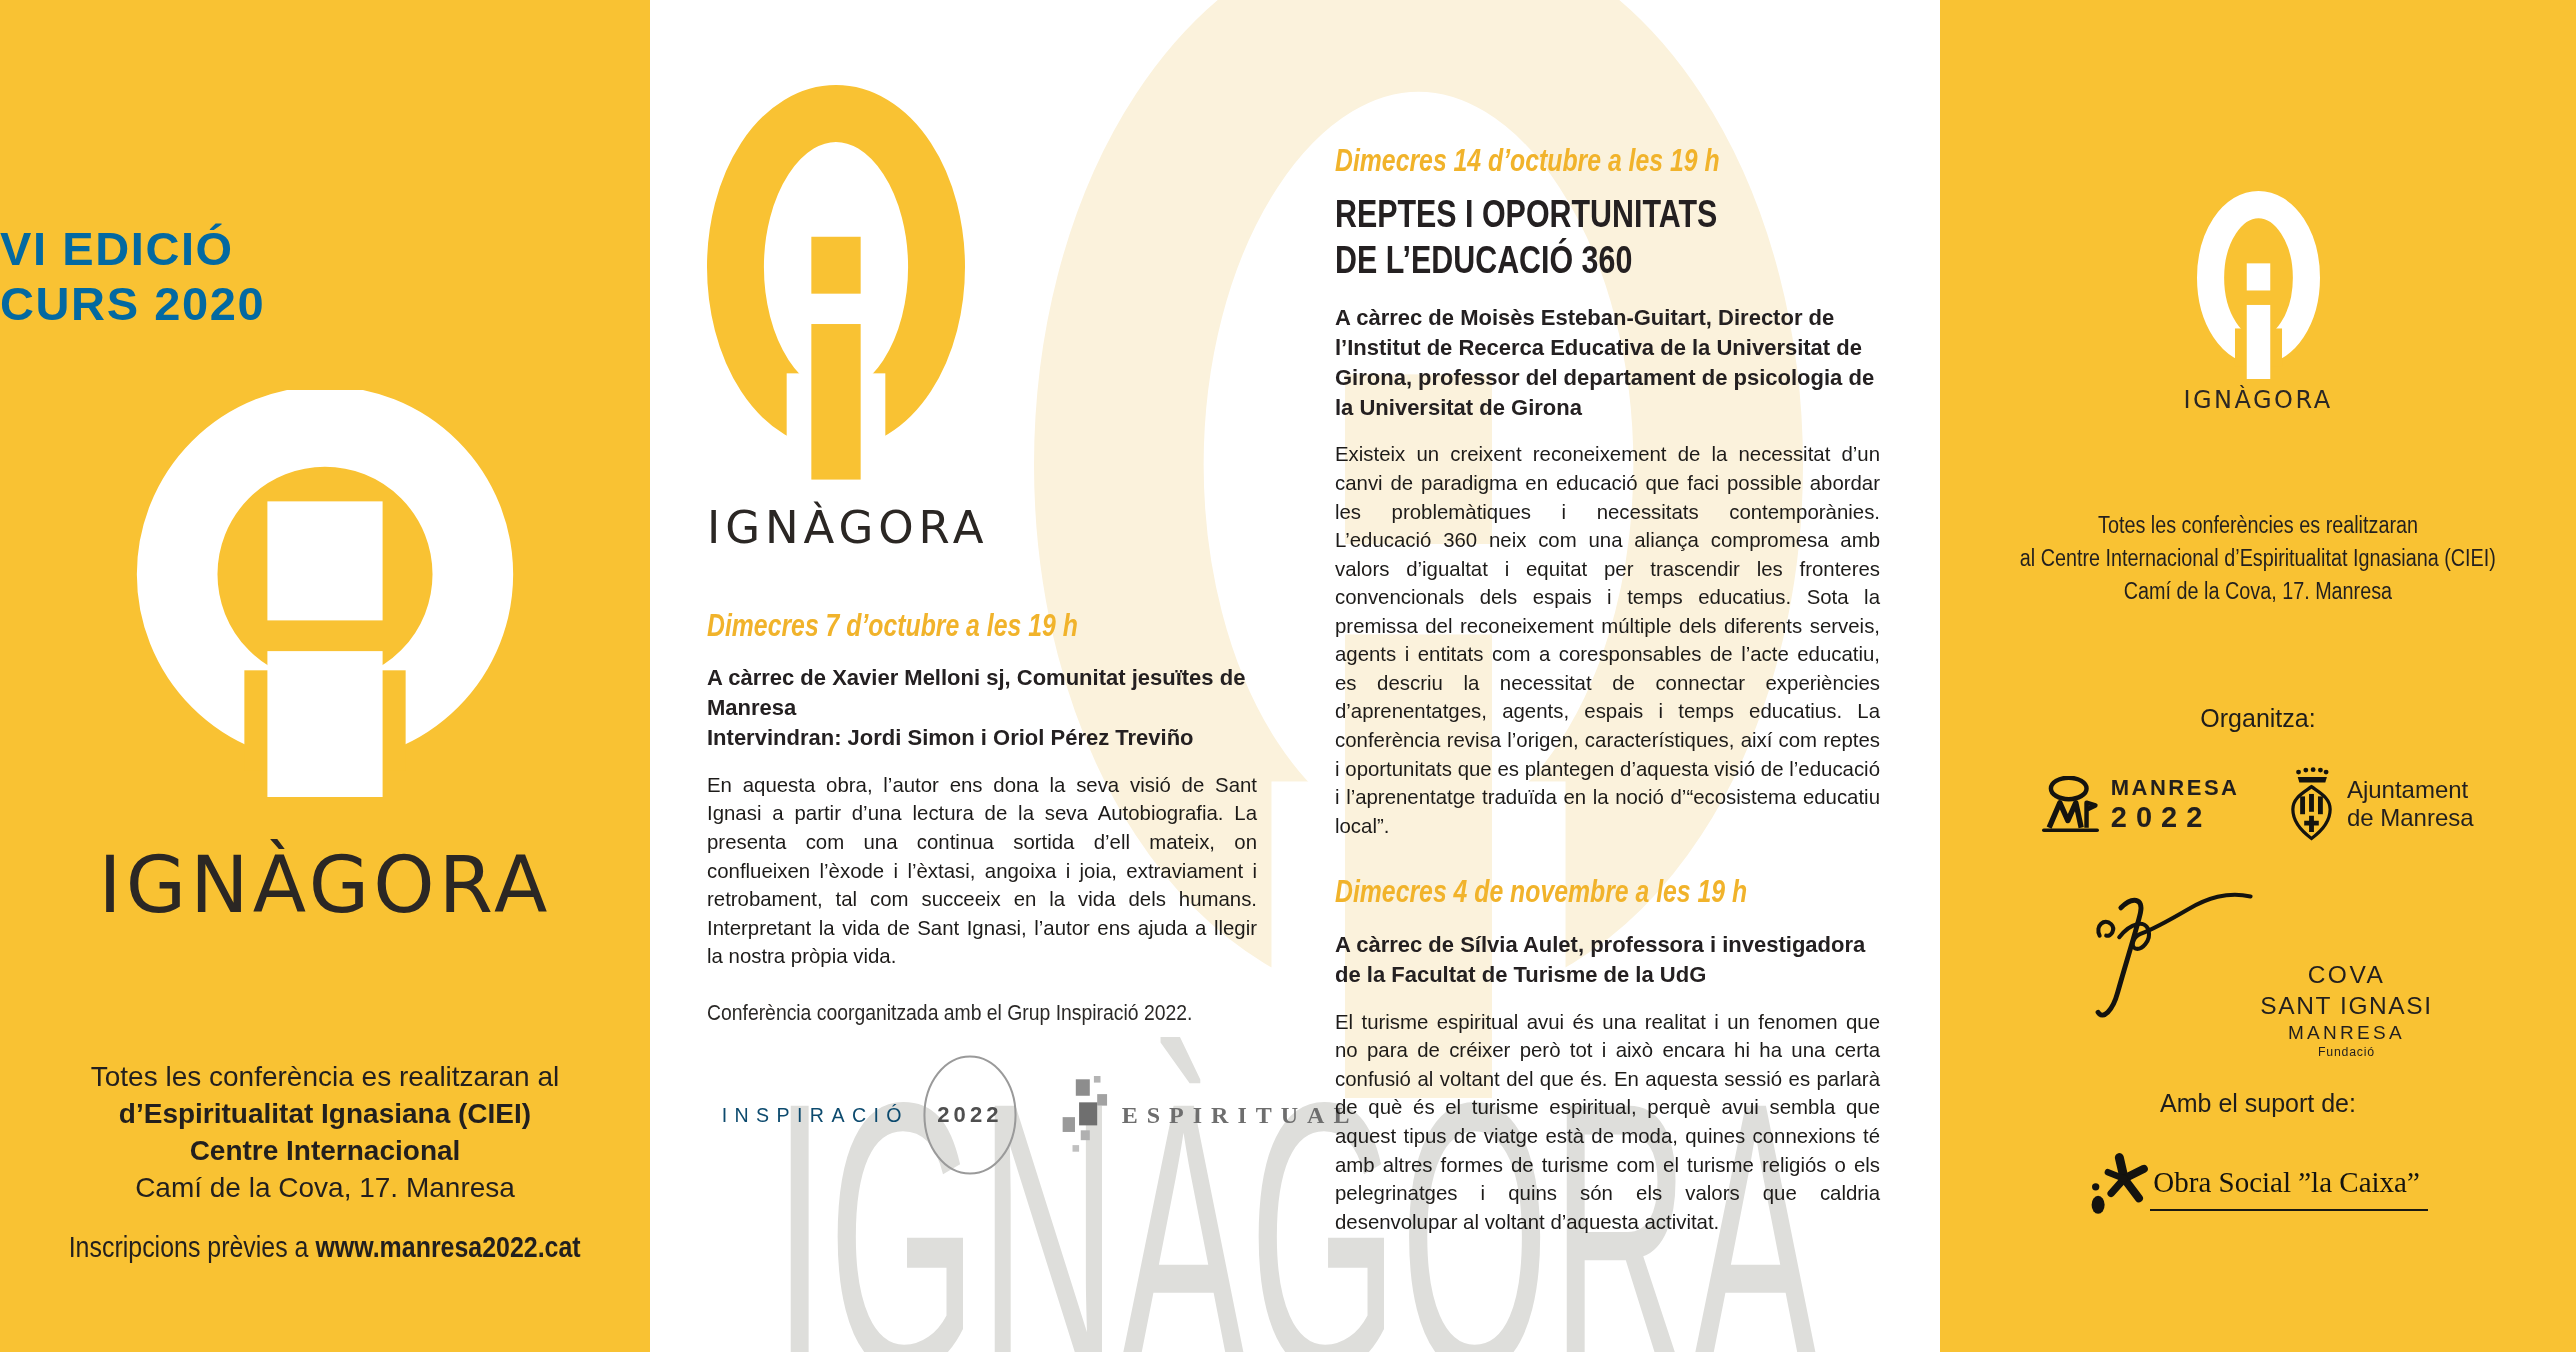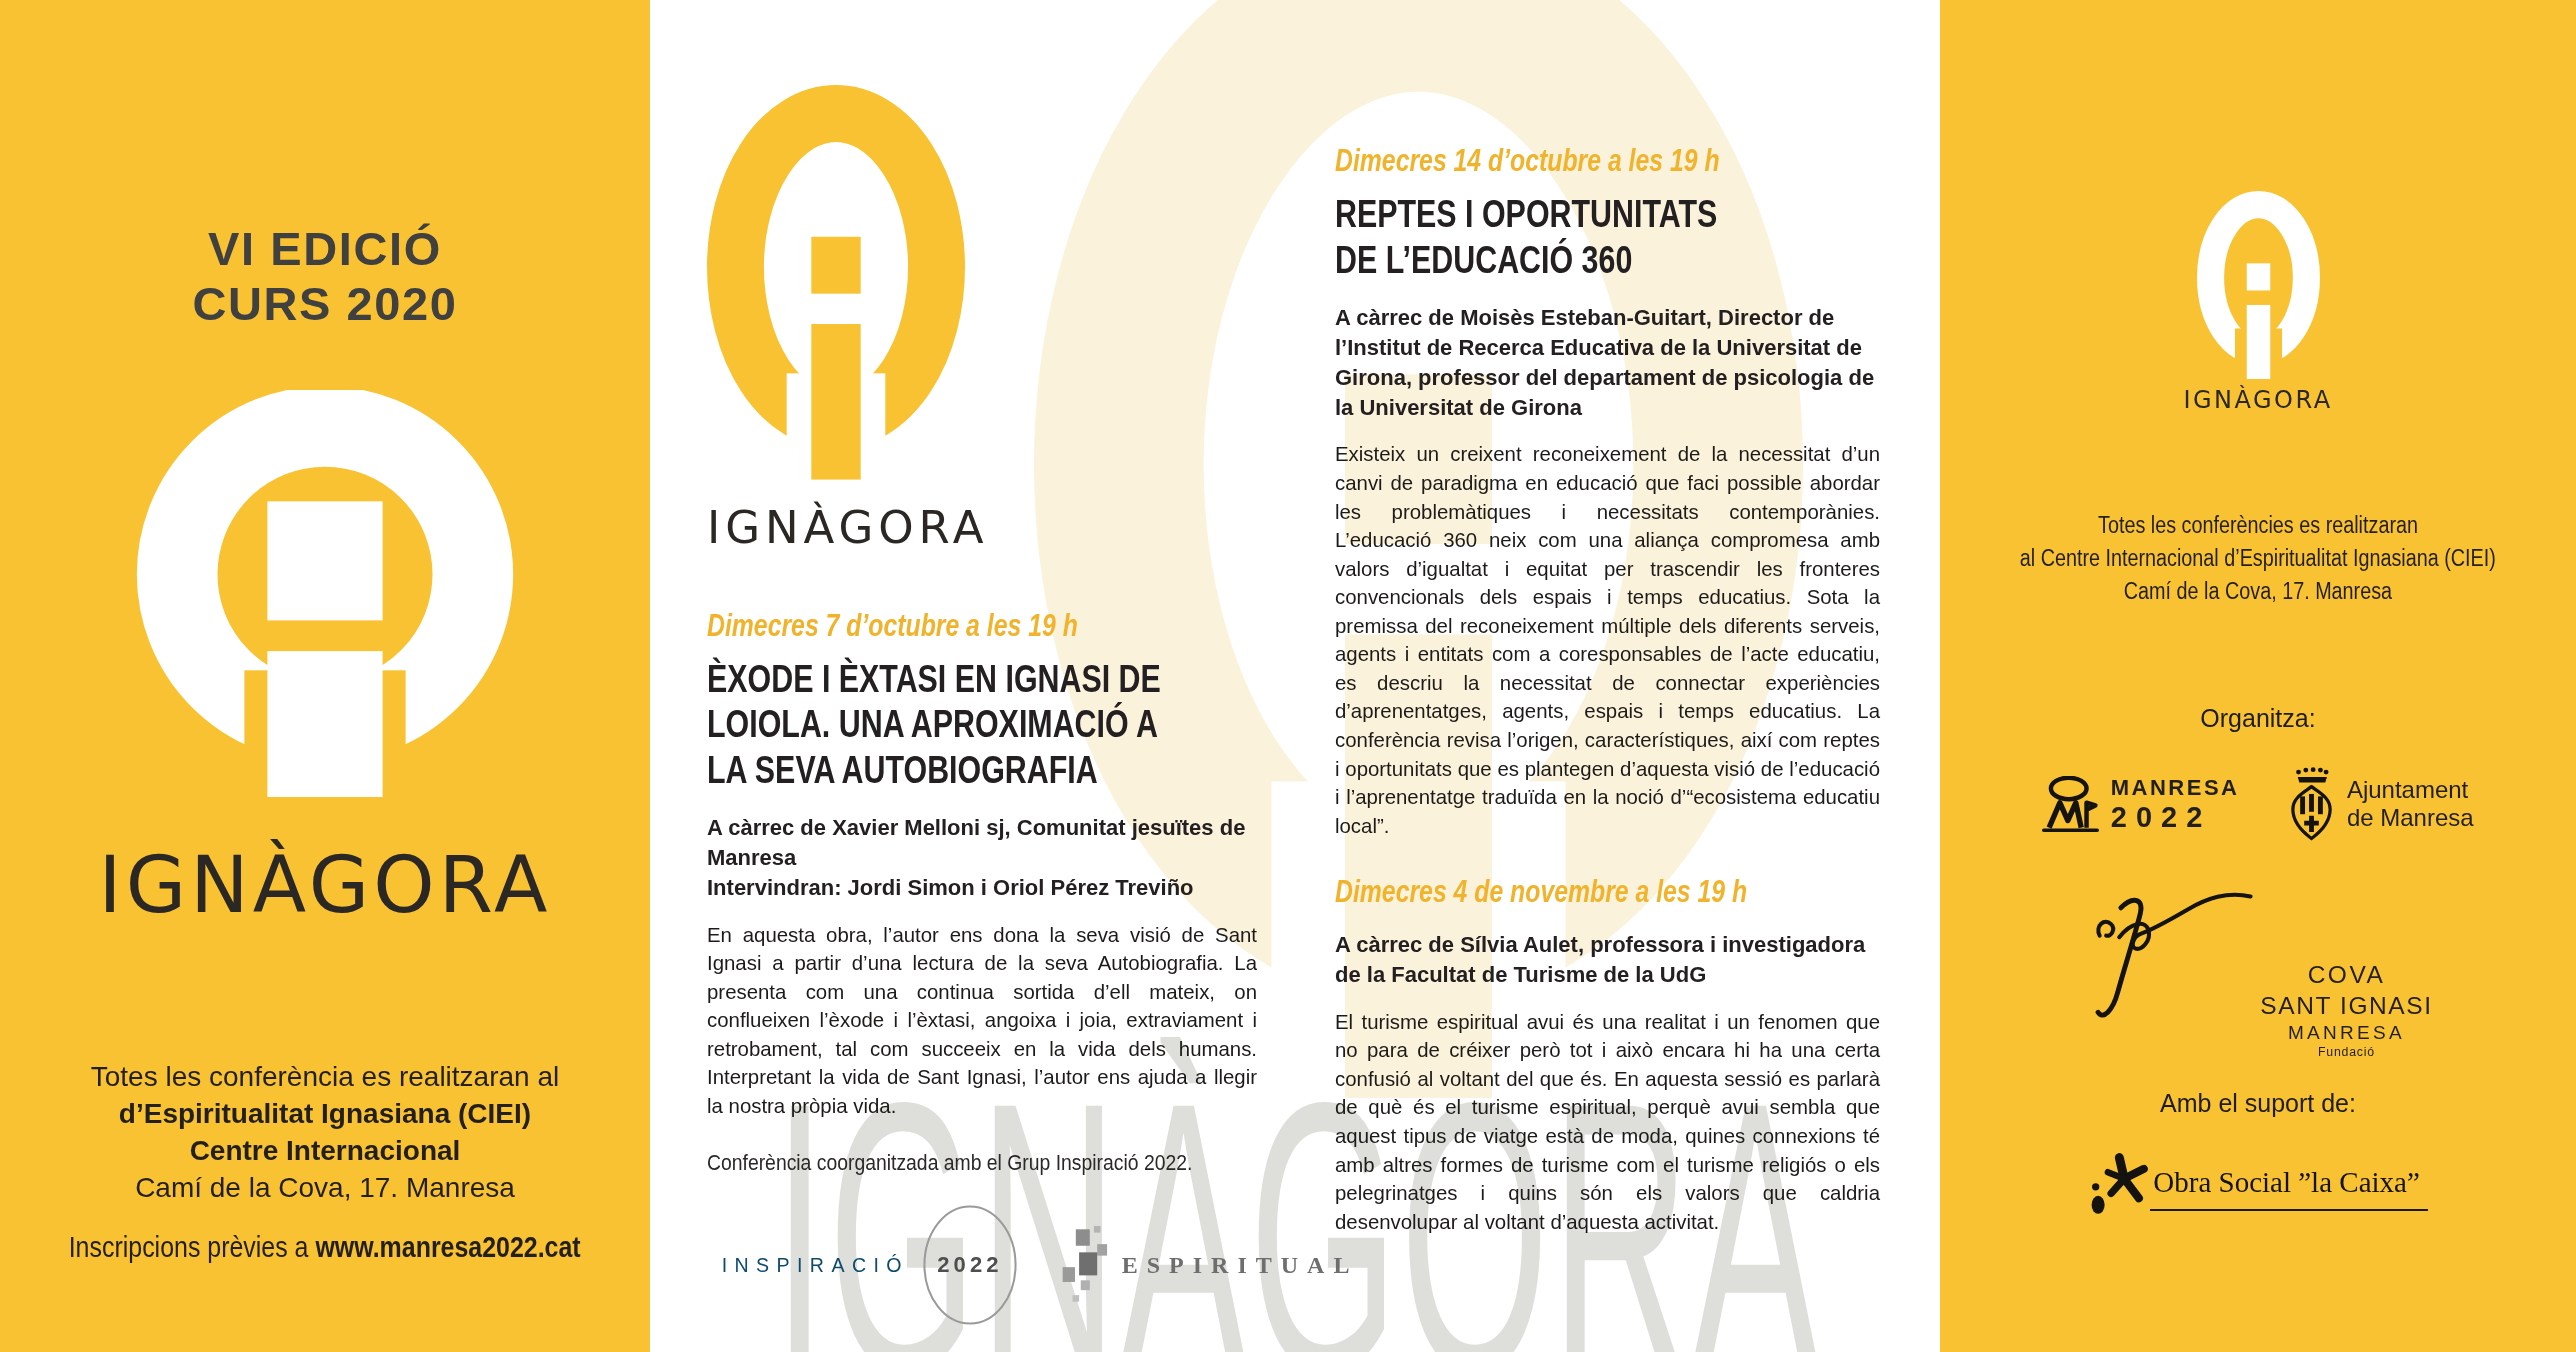--- a/index.html
+++ b/index.html
@@ -39,21 +39,21 @@
   .logo-yellow .gap{fill:#fff}
   .logo-cream .ring{stroke:var(--cream)}
   .logo-cream .mark{fill:var(--cream)}
   .logo-cream .gap{fill:#fff}
 
   
   .sq{display:block;white-space:nowrap;transform:scaleX(.8);transform-origin:0 50%}
   .sqc{display:inline-block;white-space:nowrap;transform:scaleX(.86);transform-origin:50% 50%}
 
   
-  .edition{margin-top:222px;text-align:center;font-weight:bold;font-size:47px;line-height:1.16;letter-spacing:1.6px;color:#404040}
+  .edition{margin-top:222px;text-align:left;font-weight:bold;font-size:47px;line-height:1.16;letter-spacing:1.6px;color:#0369a1}
   .logo-cover{width:384px;margin:59px auto 0}
   .wordmark-cover{margin-top:43px;text-align:center;font-size:78px;letter-spacing:4.1px;color:#2B2724;font-family:"DejaVu Sans",sans-serif;font-weight:400}
   .cover-venue{margin-top:129px;text-align:center;font-size:28px;line-height:1.32;color:#221F1E}
   .cover-venue .v-bold{font-weight:bold}
   .cover-inscription{margin-top:24.5px;text-align:center;font-size:29px;color:#221F1E}
   .cover-inscription .url{font-weight:bold}
 
   
   .prog1{padding:0 37px 0 57px}
   .prog2{padding:0 59px 0 41px}
@@ -151,25 +151,20 @@
         <rect class="gap" x="21" y="76" width="26" height="21"></rect>
         <rect class="mark" x="27.5" y="40" width="13" height="15"></rect>
         <rect class="mark" x="27.5" y="63" width="13" height="41"></rect>
       </svg>
       <div class="wordmark-prog">IGNÀGORA</div>
 
       <div class="event e1">
         <div class="event-date">
             <span class="sq">Dimecres 7 d’octubre a les 19 h</span>
           </div>
-        <h2 class="event-title">
-          <span class="sq">ÈXODE I ÈXTASI EN IGNASI DE</span>
-          <span class="sq">LOIOLA. UNA APROXIMACIÓ A</span>
-          <span class="sq">LA SEVA AUTOBIOGRAFIA</span>
-        </h2>
         <div class="event-speakers">
           <div>A càrrec de Xavier Melloni sj, Comunitat jesuïtes de Manresa</div>
           <div>Intervindran: Jordi Simon i Oriol Pérez Treviño</div>
         </div>
         <p class="event-body">En aquesta obra,  l’autor ens dona la seva visió de Sant Ignasi a partir d’una lectura de la seva Autobiografia. La presenta com una continua sortida d’ell mateix, on conflueixen l’èxode i l’èxtasi, angoixa i joia, extraviament i retrobament, tal com succeeix en la vida dels humans. Interpretant la vida de Sant Ignasi, l’autor ens ajuda a llegir la nostra pròpia vida.</p>
         <div class="coorg-note">
             <span class="sq">Conferència coorganitzada amb el Grup Inspiració 2022.</span>
           </div>
       </div>
 

